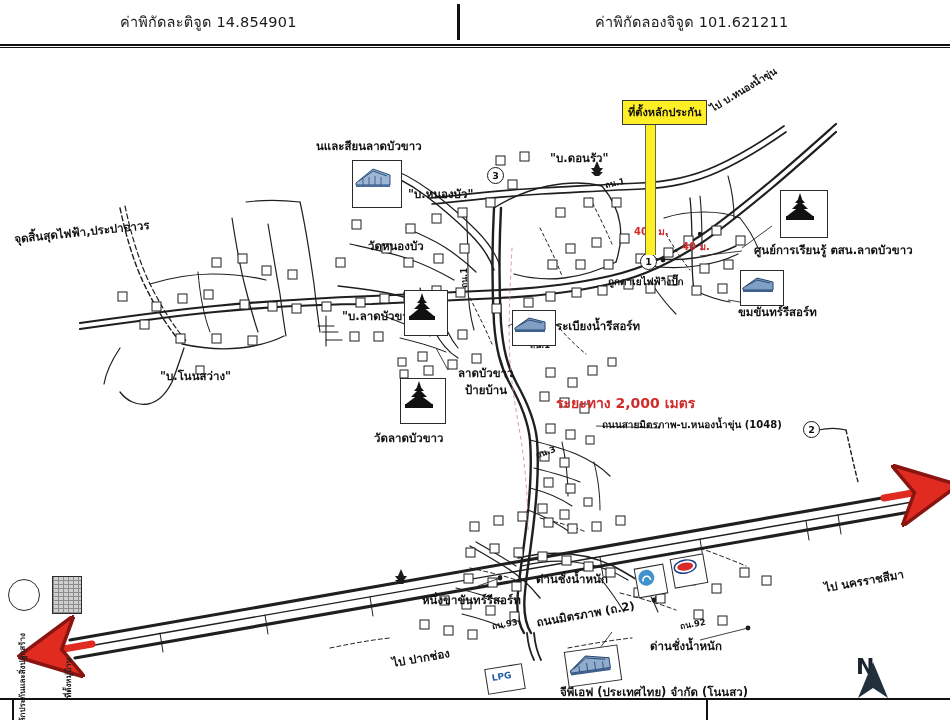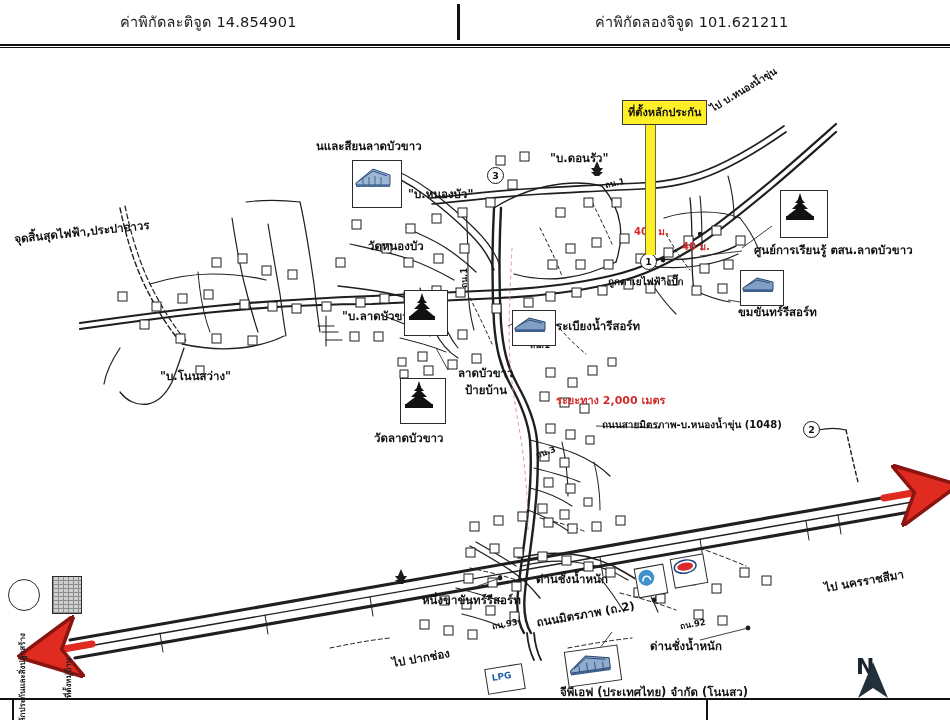--- a/index.html
+++ b/index.html
@@ -21,21 +21,21 @@
   
   #map{position:absolute;left:0;top:48px;width:950px;height:648px;background:#fff;}
   #map svg{position:absolute;left:0;top:0;}
 
   
   .lbl{position:absolute;white-space:nowrap;font-size:11.5px;color:#111;
        font-weight:700;line-height:1.15;}
   .lbl.sm{font-size:10px;}
   .lbl.xs{font-size:8.5px;font-weight:700;}
   .lbl.red{color:#d32b2b;font-size:10px;}
-  .lbl.red.big{font-size:11px;}
+  .lbl.red.big{font-size:14px;}
   .lbl.ctr{text-align:center;}
 
   
   #collateral-callout{position:absolute;left:622px;top:52px;background:#ffef26;
       border:1px solid #3a3a3a;padding:2px 5px 3px;font-size:11px;font-weight:700;
       color:#111;white-space:nowrap;z-index:9;}
   #collateral-stem{position:absolute;left:645px;top:72px;width:9px;height:135px;
       background:#ffef26;border-left:1px solid #6b6b40;border-right:1px solid #6b6b40;z-index:8;}
 
   

